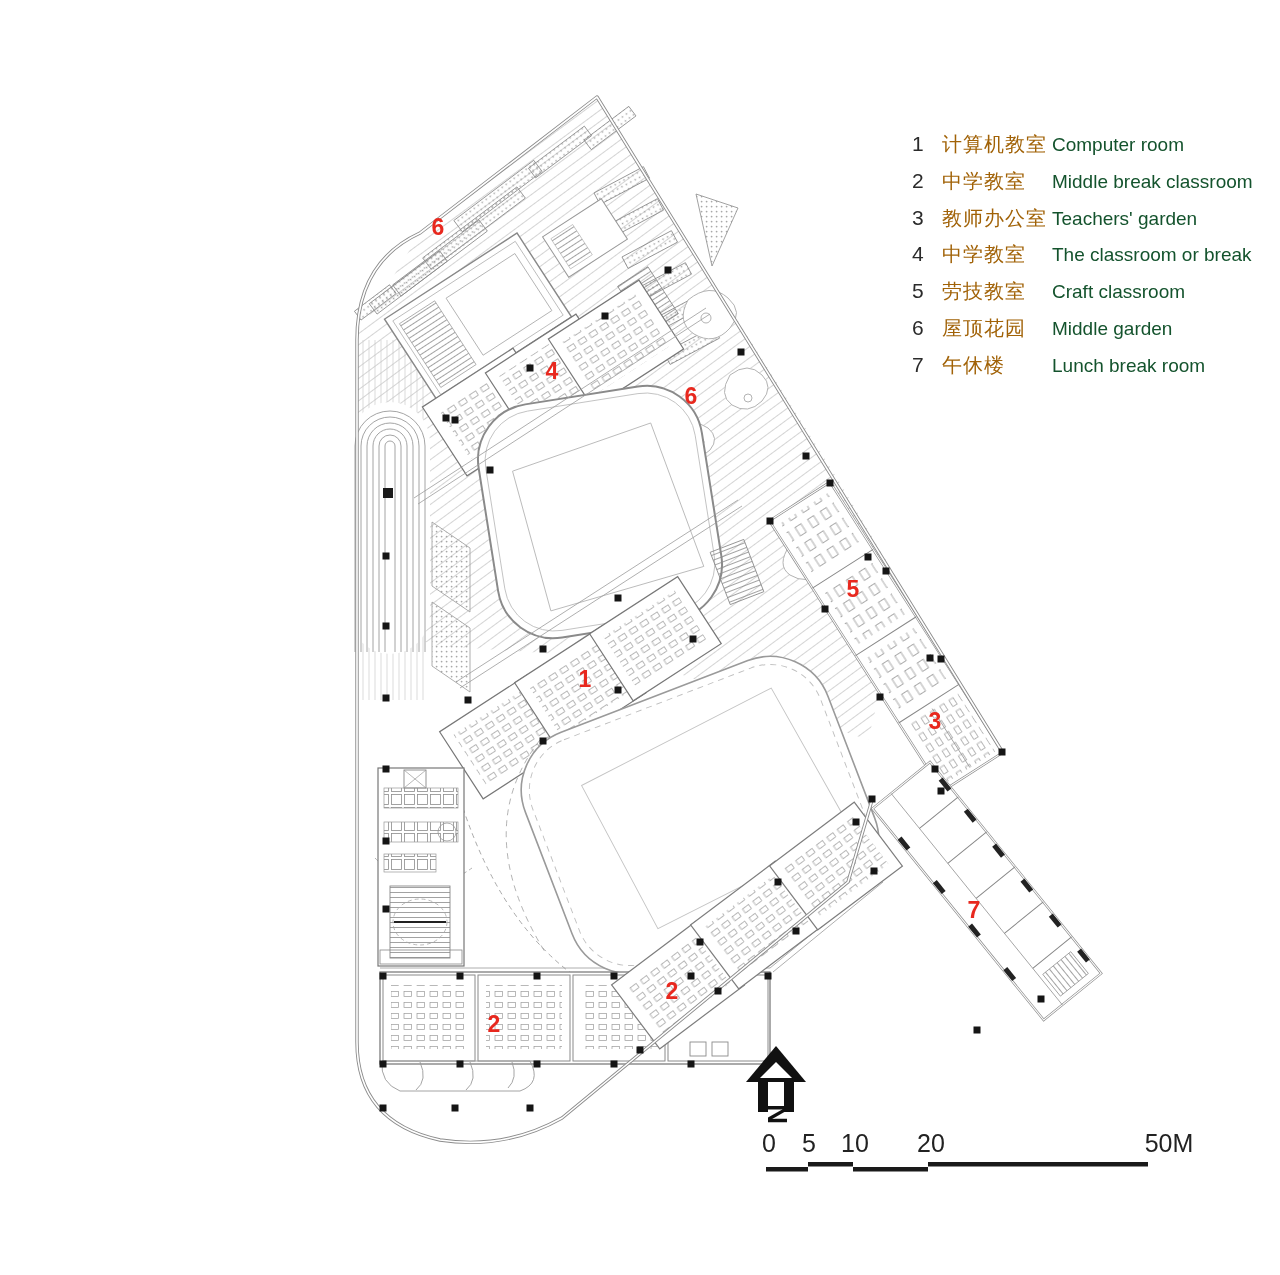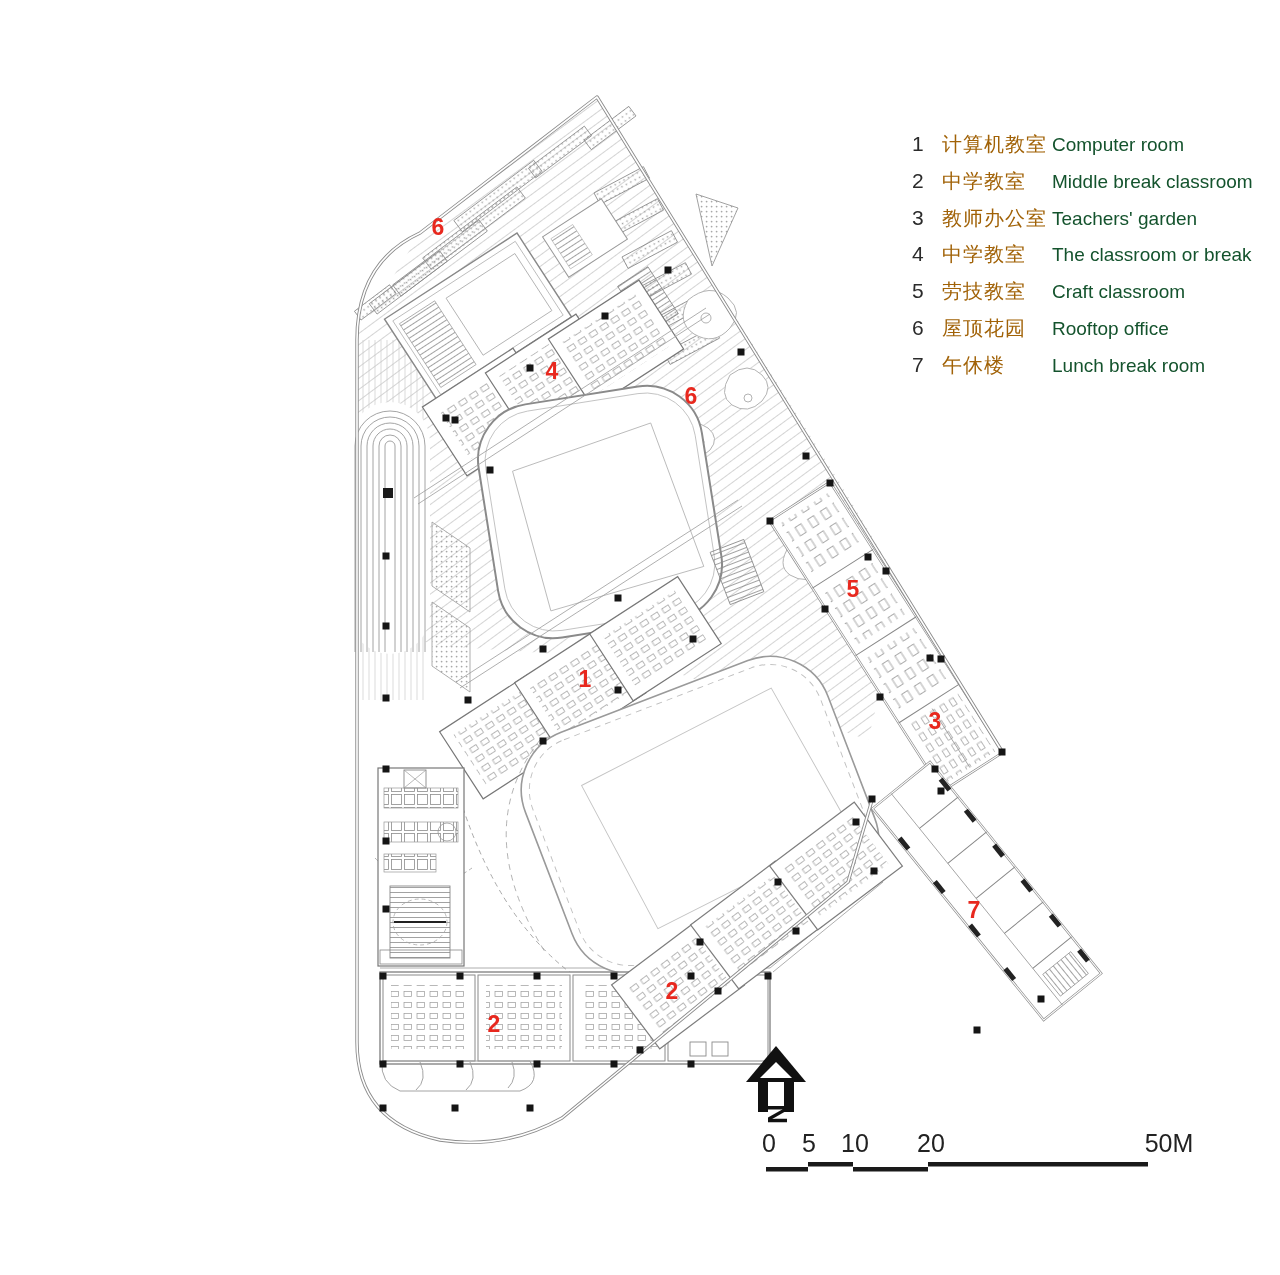--- a/index.html
+++ b/index.html
@@ -378,21 +378,21 @@
     <span class="legend-en">The classroom or break</span>
   </div>
   <div class="legend-row">
     <span class="legend-num">5</span>
     <span class="legend-zh">劳技教室</span>
     <span class="legend-en">Craft classroom</span>
   </div>
   <div class="legend-row">
     <span class="legend-num">6</span>
     <span class="legend-zh">屋顶花园</span>
-    <span class="legend-en">Rooftop office</span>
+    <span class="legend-en">Middle garden</span>
   </div>
   <div class="legend-row">
     <span class="legend-num">7</span>
     <span class="legend-zh">午休楼</span>
     <span class="legend-en">Lunch break room</span>
   </div>
 </div>
 
 </div>
 

